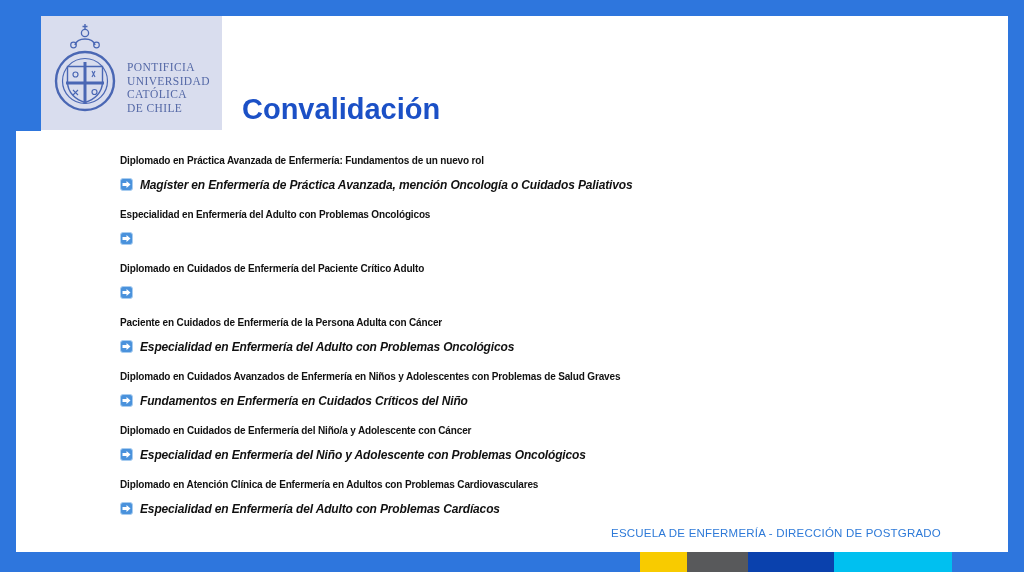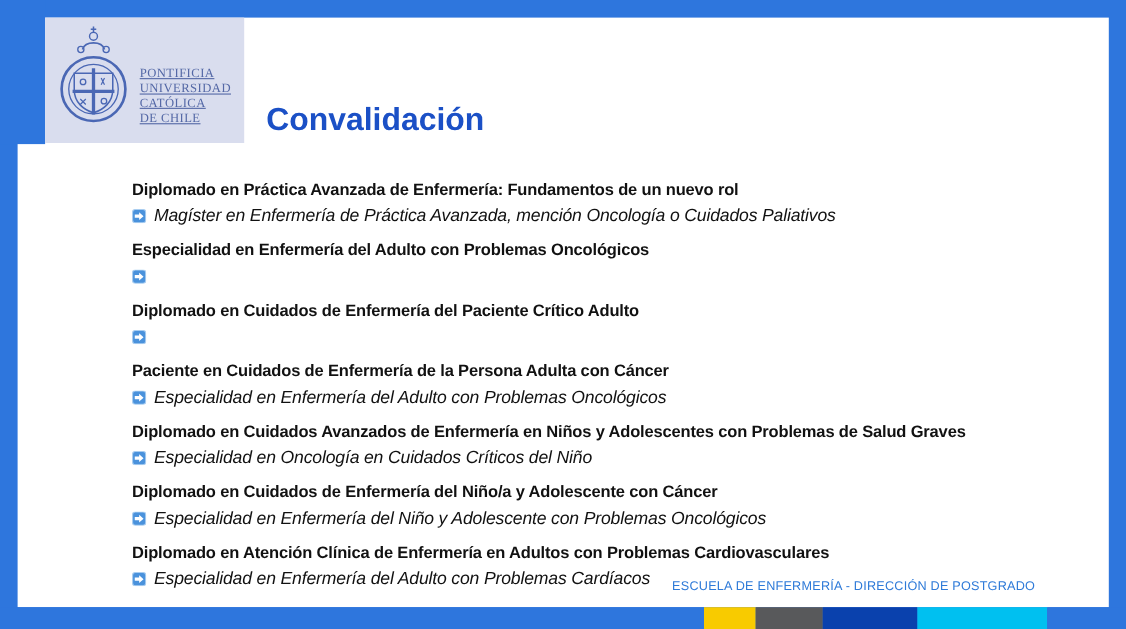--- a/index.html
+++ b/index.html
@@ -25,43 +25,41 @@
     width: 181px; height: 114px;
     background: var(--logo-panel, #d9ddee);
   }
   .crest { position: absolute; left: 8px; top: 6px; }
   .logo-text {
     position: absolute; left: 86px; top: 45px;
     font-family: "Liberation Serif", serif;
     font-size: 11.5px; line-height: 13.5px;
     letter-spacing: 0.4px;
     color: #5468a6;
-    text-decoration: underline;
   }
   .page-title {
     position: absolute; left: 230px; top: 80px;
     margin: 12px;
     font-size: 29px; line-height: 34px; font-weight: 700;
     color: var(--title-blue, #1b50c6);
   }
   .conv-list { position: absolute; left: 120px; top: 151px; width: 880px; }
   .conv-item { margin-bottom: 11px; }
   .from-line {
-    font-size: 15px; line-height: 19px; font-weight: 700;
+    font-size: 10px; line-height: 19px; font-weight: 700;
     letter-spacing: -0.15px;
     color: var(--body-text, #111111);
-    margin-top: 12px;
   }
   .to-row {
     display: flex; align-items: center; gap: 7px;
     margin-top: 5px; height: 19px;
   }
   .arrow-badge { width: 13px; height: 13px; flex: 0 0 13px; display: block; }
   .to-line {
-    font-size: 16px; font-weight: 400; font-style: italic;
+    font-size: 12px; font-weight: 700; font-style: italic;
     letter-spacing: -0.15px;
     color: var(--body-text, #111111);
     text-align: center;
   }
   .footer-caption {
     position: absolute; right: 83px; top: 527px;
     font-size: 11.5px; letter-spacing: 0.2px;
     color: var(--footer-text-blue, #2e7ad8);
     text-align: center;
   }
@@ -150,21 +148,21 @@
     </div>
   </div>
 
   <div class="conv-item">
     <div class="from-line">Diplomado en Cuidados Avanzados de Enfermería en Niños y Adolescentes con Problemas de Salud Graves</div>
     <div class="to-row">
       <svg class="arrow-badge" viewBox="0 0 13 13">
         <rect x="0.5" y="0.5" width="12" height="12" rx="2.5" fill="#4a92dc" stroke="#a9cdf0"></rect>
         <path d="M2.5 5h4V3l4 3.5-4 3.5V8h-4z" fill="#ffffff"></path>
       </svg>
-      <span class="to-line">Especialidad en Oncología en Cuidados Críticos del Niño</span>
+      <span class="to-line">Fundamentos en Enfermería en Cuidados Críticos del Niño</span>
     </div>
   </div>
 
   <div class="conv-item">
     <div class="from-line">Diplomado en Cuidados de Enfermería del Niño/a y Adolescente con Cáncer</div>
     <div class="to-row">
       <svg class="arrow-badge" viewBox="0 0 13 13">
         <rect x="0.5" y="0.5" width="12" height="12" rx="2.5" fill="#4a92dc" stroke="#a9cdf0"></rect>
         <path d="M2.5 5h4V3l4 3.5-4 3.5V8h-4z" fill="#ffffff"></path>
       </svg>

